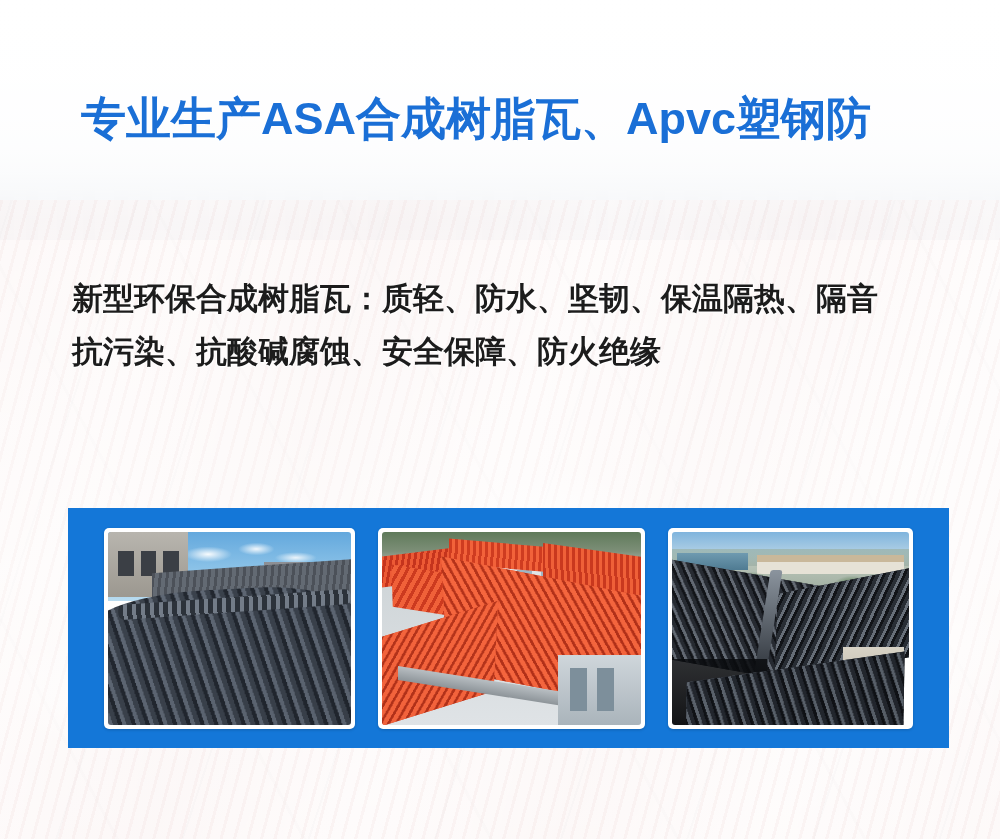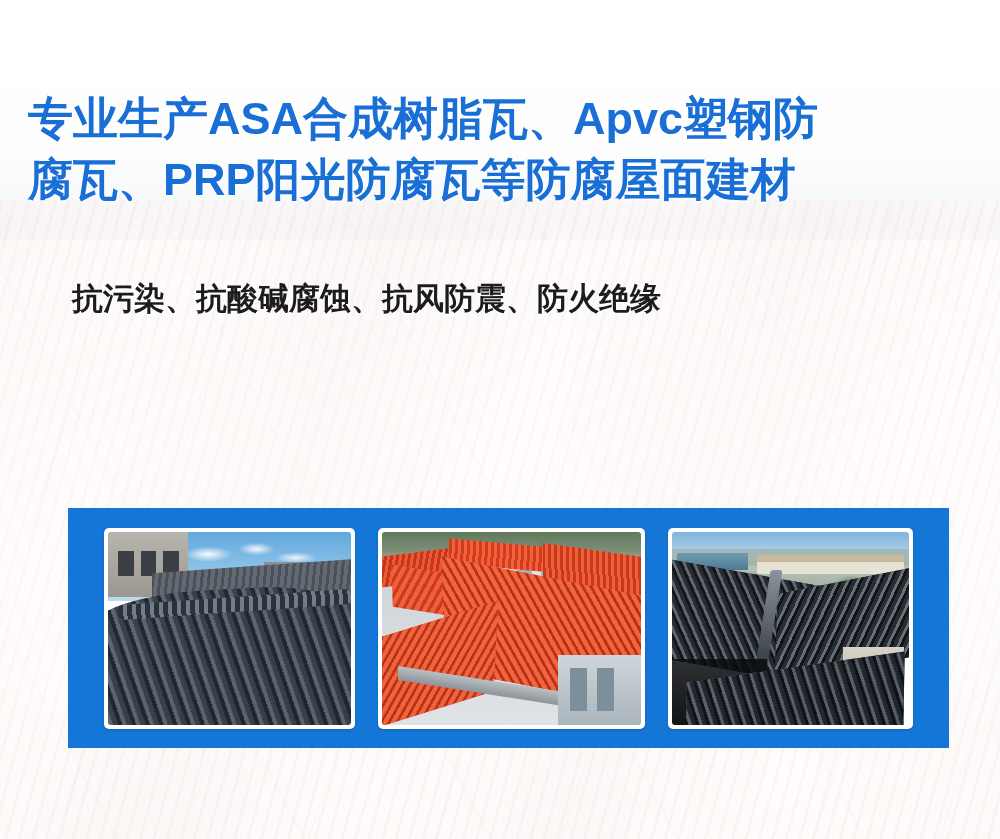--- a/index.html
+++ b/index.html
@@ -95,33 +95,32 @@
       rgba(255,255,255,.80) 68%,
       rgba(255,255,255,.72) 88%,
       rgba(255,255,255,.70) 100%);
   }
 
   
   .content { position:relative; z-index:3; }
 
   .headline {
     position:absolute; left:0; top:88px; width:952px;
-    text-align:left;
+    text-align:center;
     font-size:45px;
     font-weight:bold;
     line-height:61px;
     letter-spacing:0px;
     color:#1a6fd6;
     text-shadow:
        0 1px 0 rgba(255,255,255,.85),
        1px 0 0 rgba(255,255,255,.5),
       -1px 0 0 rgba(255,255,255,.5),
        0 2px 3px rgba(255,255,255,.7);
     white-space:nowrap;
-    margin-left:28px;
   }
   .headline .line { display:block; }
 
   .subhead {
     position:absolute; left:72px; top:272px; width:900px;
     font-size:31px;
     font-weight:bold;
     line-height:53px;
     color:#1c1c1c;
     text-shadow:
@@ -374,25 +373,25 @@
     <div class="roofs"></div>
     <div class="ridges"></div>
     <div class="gables"></div>
     <div class="wash"></div>
   </div>
 
   <div class="content">
 
     <h1 class="headline" style="color: rgb(26, 111, 214);">
       <span class="line">专业生产ASA合成树脂瓦、Apvc塑钢防</span>
-      <span class="line">腐瓦、PRP阳光防腐瓦等防腐屋面建材</span>
     </h1>
 
     <div class="subhead" style="color: rgb(28, 28, 28);">
-      <span class="line">抗污染、抗酸碱腐蚀、抗风防震、防火绝缘</span>
+      <span class="line">新型环保合成树脂瓦：质轻、防水、坚韧、保温隔热、隔音</span>
+      <span class="line">抗污染、抗酸碱腐蚀、安全保障、防火绝缘</span>
     </div>
 
     <div class="gallery" style="background: rgb(20, 119, 216);">
 
       <div class="photo-frame" style="background: rgb(255, 255, 255);">
         <div class="photo photo-1">
           <div class="p1-sky"></div>
           <div class="p1-clouds"></div>
           <div class="p1-bldg-l"></div>
           <div class="p1-bldg-r"></div>

